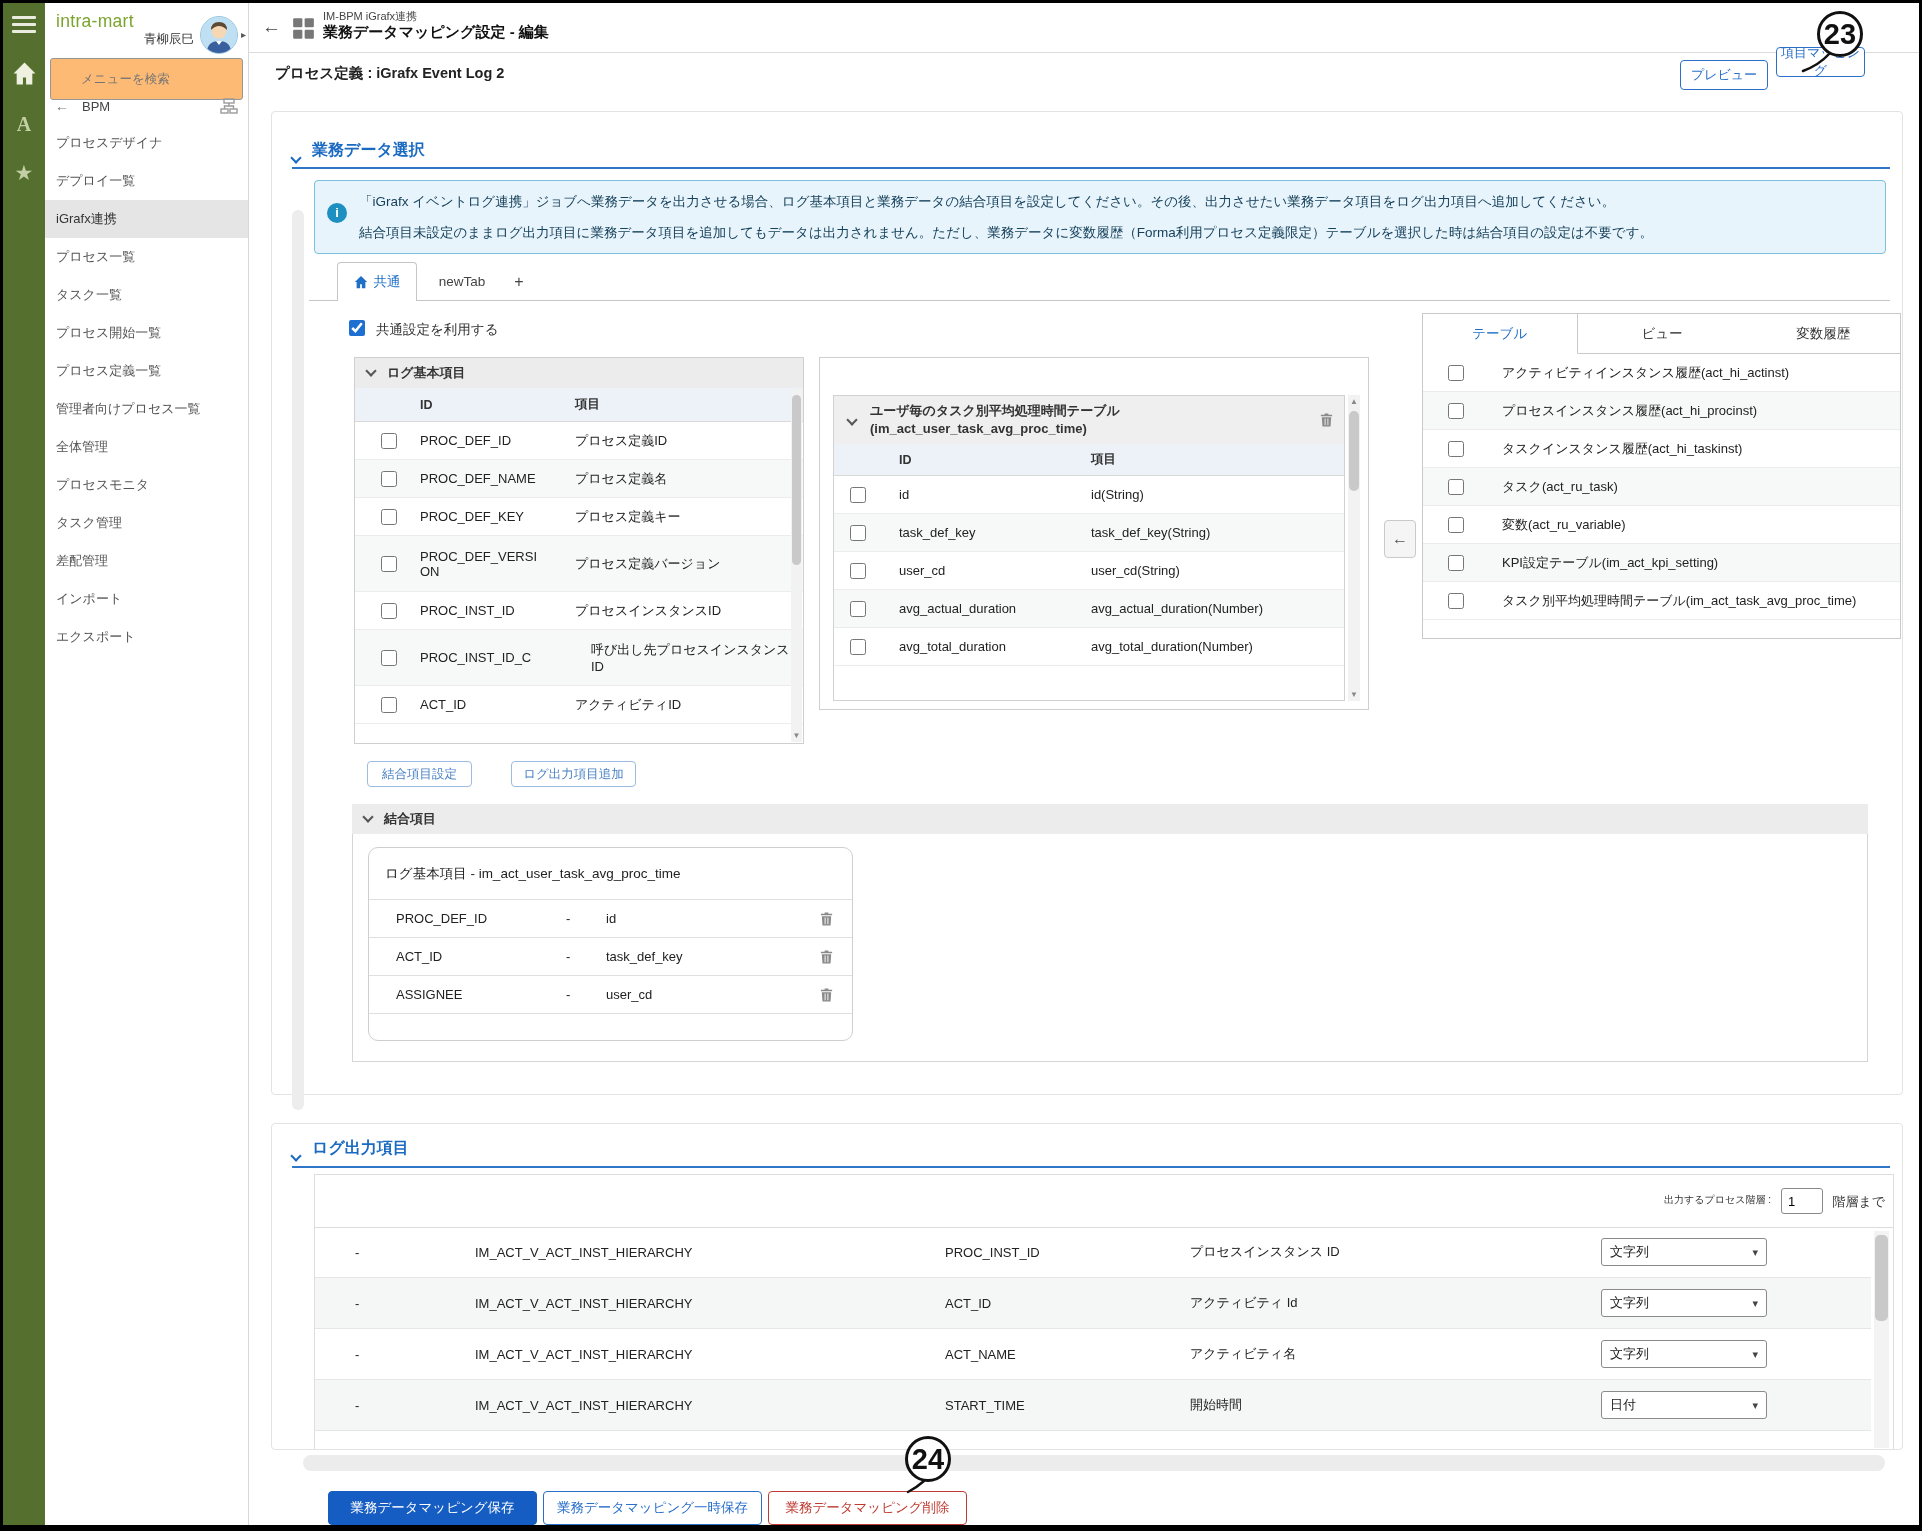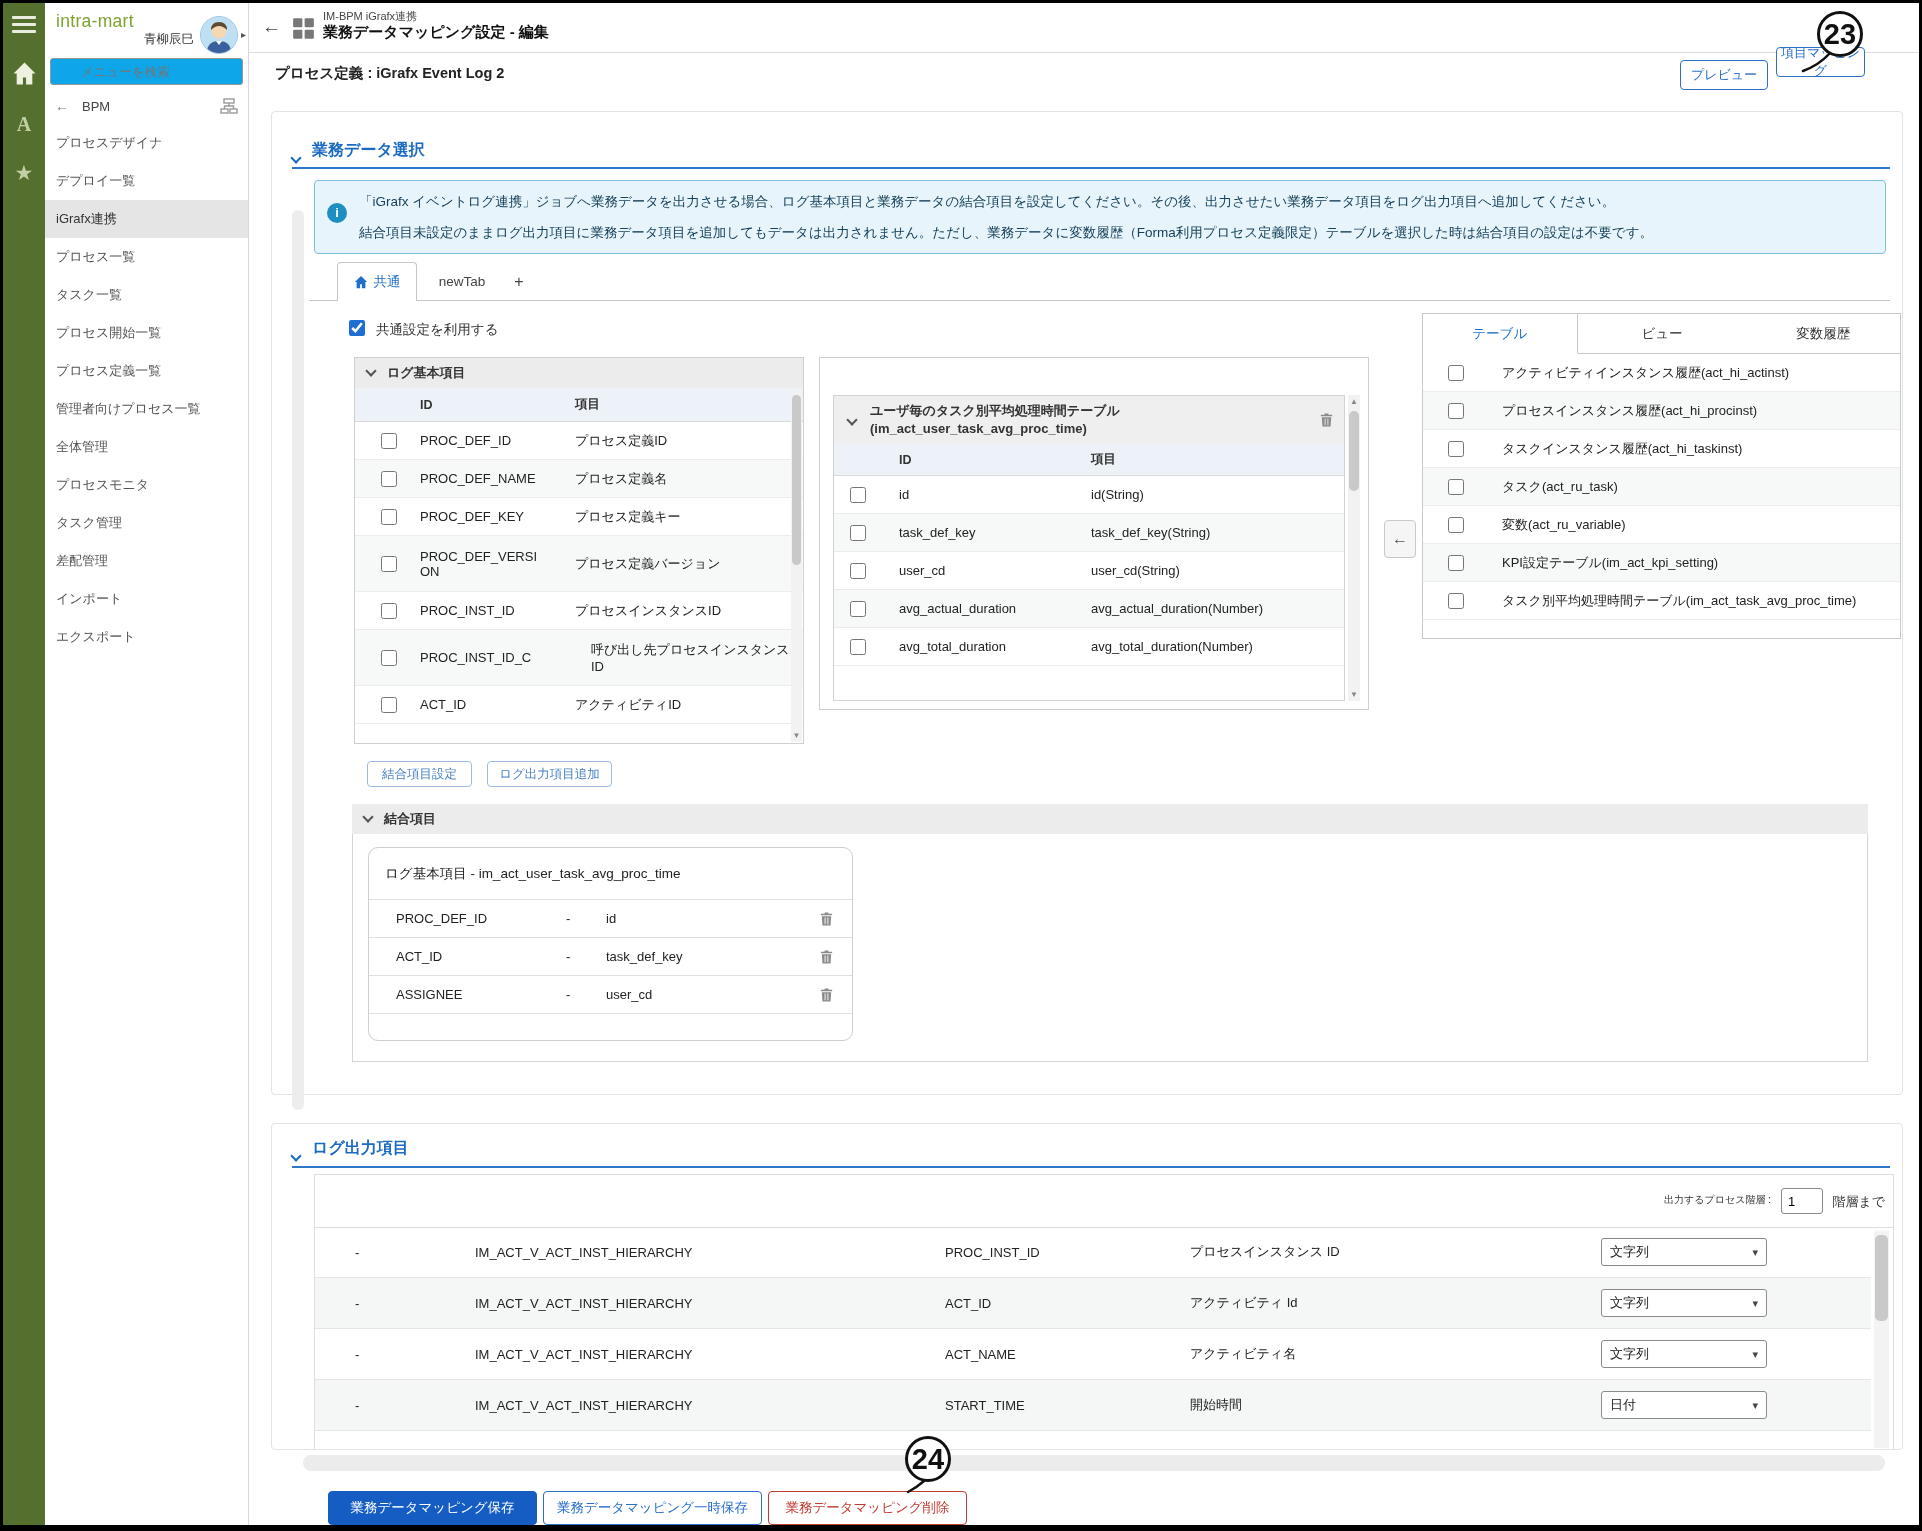--- a/index.html
+++ b/index.html
@@ -13,21 +13,21 @@
   .hamburger { position:absolute; left:9px; top:13px; width:24px; height:18px; cursor:pointer; }
   .hamburger i { display:block; height:3px; background:#e9ecdf; margin-bottom:4px; border-radius:1px; }
   .rail-ic { position:absolute; left:0; width:42px; text-align:center; color:#c3cfa4; }
 
   
   .sidebar { position:absolute; left:42px; top:0; width:204px; height:100%; background:#fff; border-right:1px solid #d8d8d8; }
   .logo { position:absolute; left:11px; top:8px; font-size:17.5px; font-weight:500; letter-spacing:.3px; color:#7aa42c; }
   .user-name { position:absolute; right:54px; top:28px; font-size:12.5px; color:#333; }
   .avatar { position:absolute; left:155px; top:13px; width:38px; height:38px; border-radius:50%; overflow:hidden; background:#bfe0f2; border:1px solid #9ec7e2; }
   .user-caret { position:absolute; left:196px; top:26px; font-size:10px; color:#555; }
-  .search-box { position:absolute; left:5px; right:5px; top:55px; height:27px; border:1px solid #979797; border-radius:3px; display:flex; align-items:center; padding:0 24px; background:#0ea5e9; }
+  .search-box { position:absolute; left:5px; right:5px; top:55px; height:42px; border:1px solid #979797; border-radius:3px; display:flex; align-items:center; padding:0 24px; background:#fdba74; }
   .search-box input { border:0; outline:none; flex:1; font-size:12.5px; margin-left:6px; color:#444; background:transparent; font-family:inherit; }
   .bpm-row { position:absolute; left:0; right:0; top:90px; height:26px; display:flex; align-items:center; padding:0 10px; color:#555; }
   .menu { position:absolute; left:0; right:0; top:121px; }
   .mi { height:38px; display:flex; align-items:center; padding-left:11px; font-size:13px; color:#555; cursor:pointer; }
   .mi.sel { background:#e5e5e5; color:#333; }
 
   
   .main { position:absolute; left:246px; top:0; right:0; bottom:0; background:#fff; }
   .m-header { position:absolute; left:0; right:0; top:0; height:50px; border-bottom:1px solid #dcdcdc; background:#fff; }
   .back-arrow { position:absolute; left:13px; top:13px; font-size:19px; color:#444; cursor:pointer; }
@@ -341,21 +341,21 @@
           <input type="checkbox" style="margin-left: 25px;">
           <span style="margin-left:38px;">KPI設定テーブル(im_act_kpi_setting)</span>
         </div>
         <div class="t-row" style="height:38px;">
           <input type="checkbox" style="margin-left: 25px;">
           <span style="margin-left:38px;">タスク別平均処理時間テーブル(im_act_task_avg_proc_time)</span>
         </div>
       </div>
 
       <button class="btn-light" style="left:95px;top:649px;width:105px;">結合項目設定</button>
-      <button class="btn-light" style="left:215px;top:649px;width:125px;font-family:Liberation Mono, monospace;">ログ出力項目追加</button>
+      <button class="btn-light" style="left:239px;top:649px;width:125px;font-family:Liberation Mono, monospace;">ログ出力項目追加</button>
 
       <div class="abs" style="left:80px;top:692px;width:1516px;height:30px;background:#ececec;display:flex;align-items:center;padding-left:12px;font-size:13px;font-weight:bold;color:#333;">
         <span class="chev" style="color:#555;margin-right:12px;margin-top:-4px;"></span>
           <span>結合項目</span>
       </div>
       <div class="abs" style="left:80px;top:722px;width:1516px;height:228px;border:1px solid #d5d5d5;border-top:none;background:#fff;">
         <div class="join-card" style="left:15px;top:13px;width:485px;height:194px;">
           <div class="jc-title">ログ基本項目 - im_act_user_task_avg_proc_time</div>
           <div class="jc-row">
             <span style="margin-left:27px;width:170px;">PROC_DEF_ID</span>

